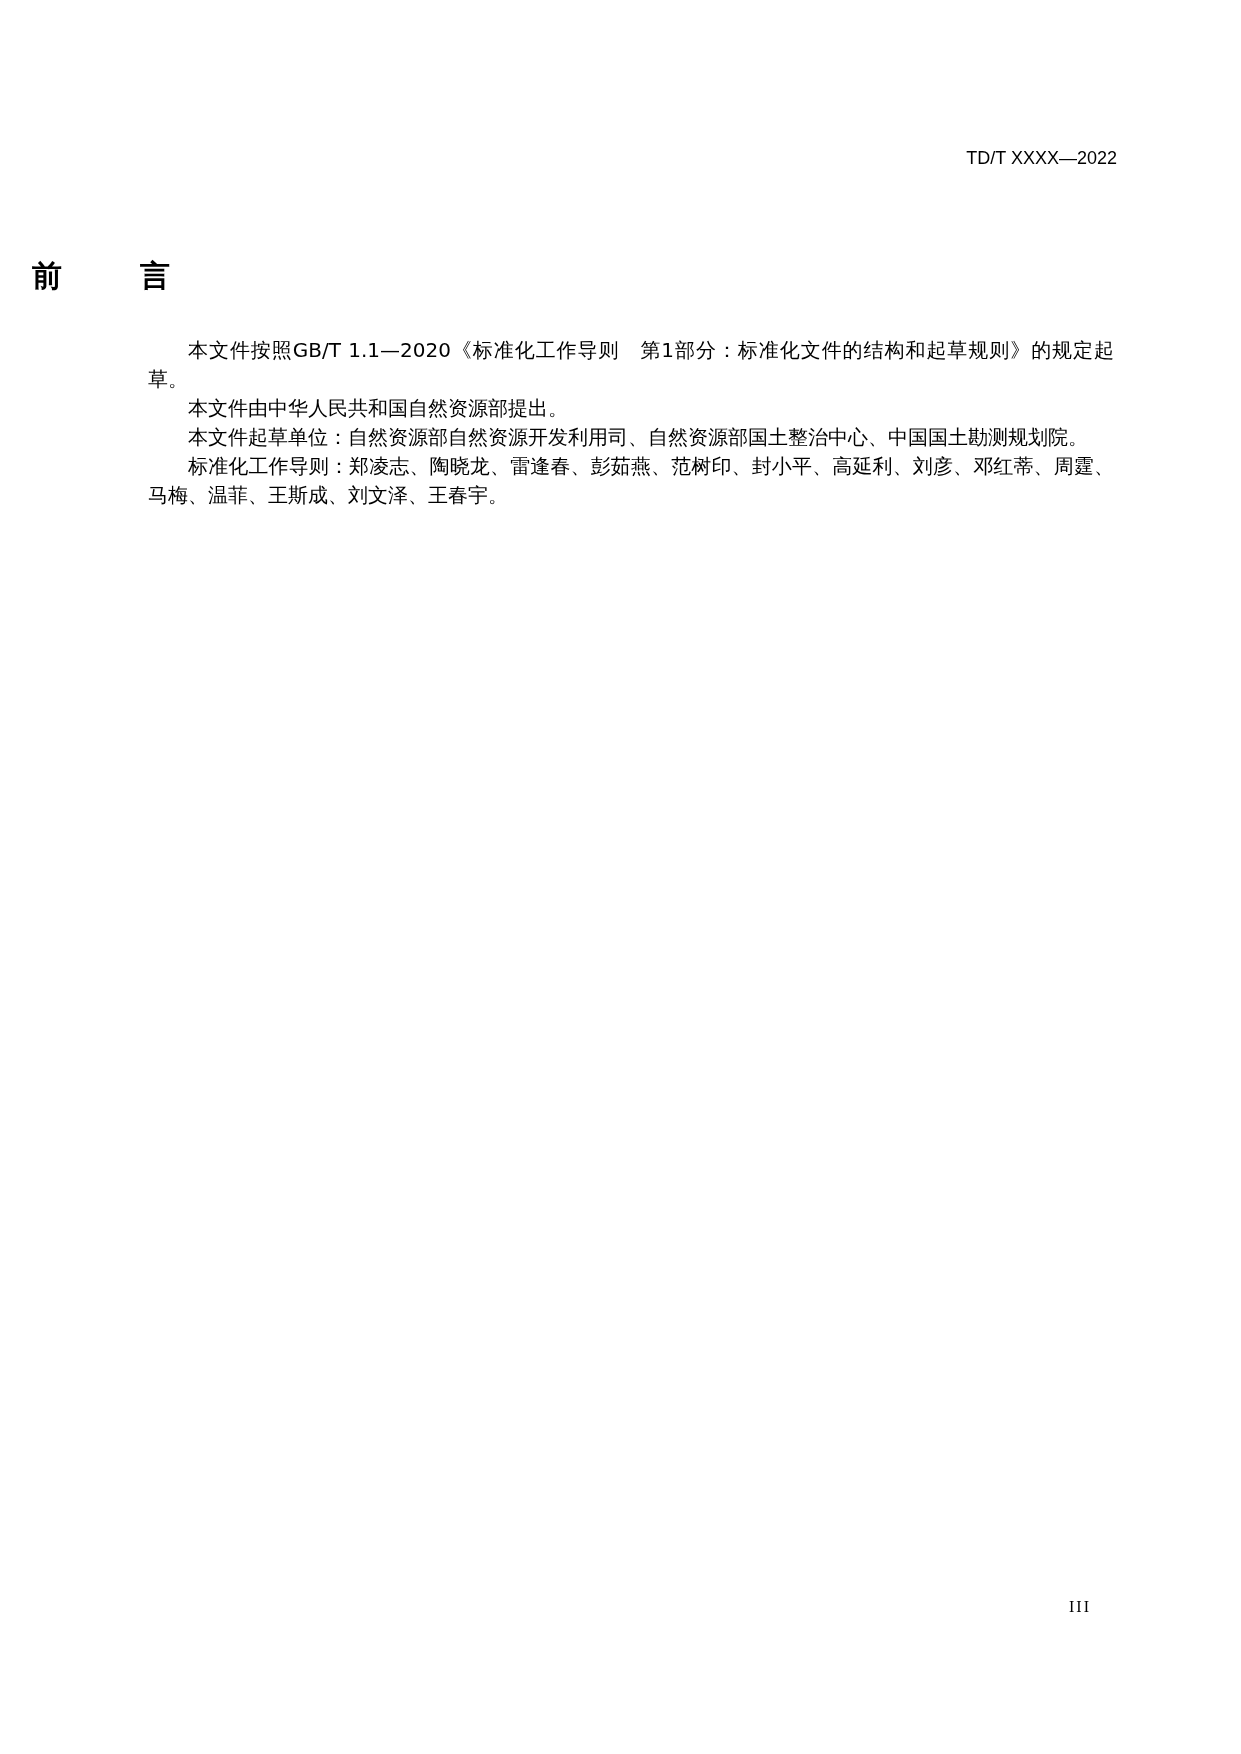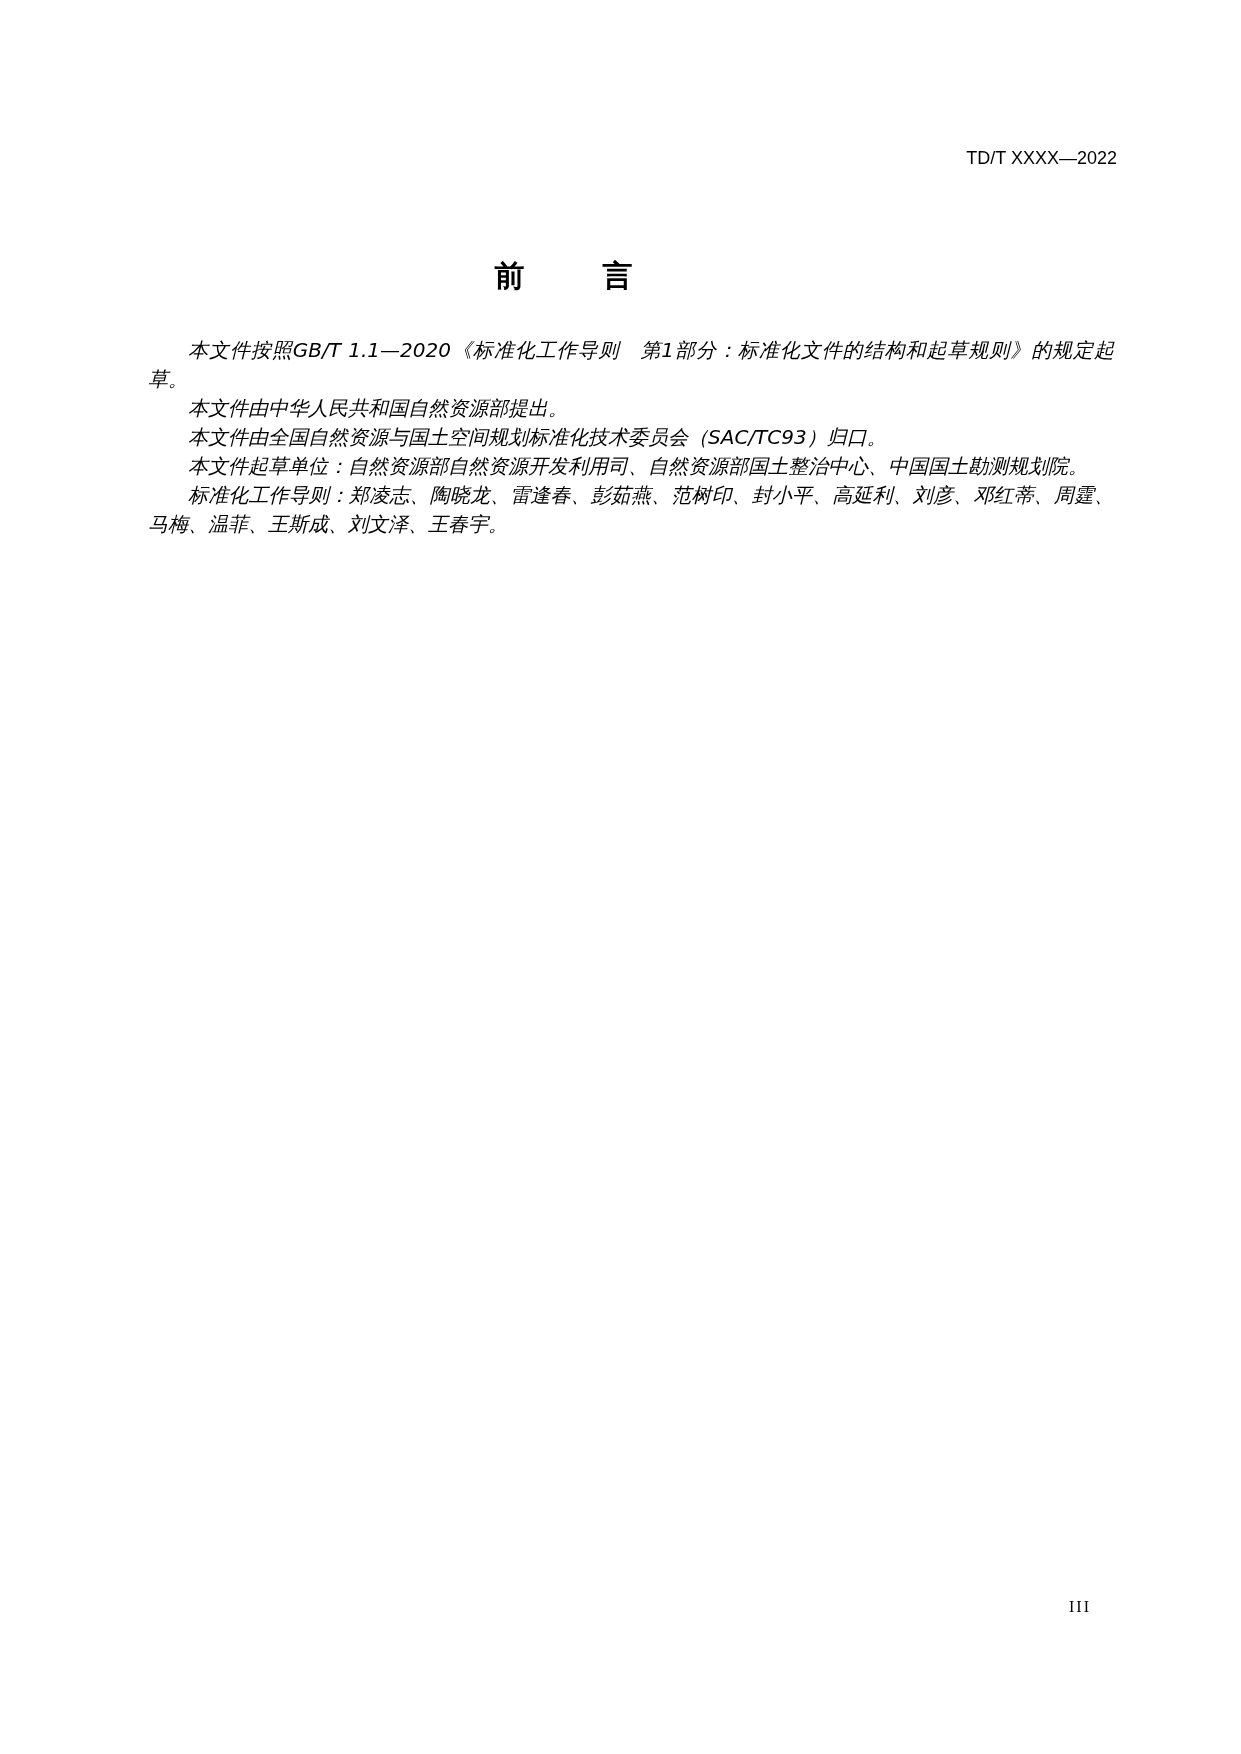--- a/index.html
+++ b/index.html
@@ -1,39 +1,38 @@
 <!DOCTYPE html>
 <html><head>
   <meta charset="utf-8">
   <style>
     html, body { margin: 0; padding: 0; background: #ffffff; }
     body { width: 1241px; height: 1754px; position: relative; overflow: hidden;
            font-family: "DejaVu Sans", sans-serif; color: #000; }
     .doc-code { position: absolute; top: 148px; right: 124px; font-size: 18px;
                 font-family: Liberation Sans, sans-serif; letter-spacing: 0px; }
-    .title { position: absolute; top: 256px; left: 0; width: 1127px; text-align: center;
-             font-size: 30px; font-weight: bold; }
+    .title { position: absolute; top: 256px; left: 0; width: 1127px; text-align: left;
+             font-size: 30px; font-weight: bold; padding-left: 32px; }
     .title span { display: inline-block; }
     .title .gap { width: 78px; }
     .body { position: absolute; top: 336px; left: 148px; width: 966px;
-            font-size: 20px; line-height: 29px; text-align: justify; font-style: italic; }
+            font-size: 20px; line-height: 29px; text-align: justify; }
     .body p { margin: 0; text-indent: 2em; }
     .page-num { position: absolute; top: 1598px; right: 150px; font-size: 16px;
                 font-family: "Liberation Serif", serif; letter-spacing: 2px; }
   </style>
 </head>
 <body>
 
 <div class="doc-code">TD/T XXXX—2022</div>
 
 <div class="title">
   <span>前</span><span class="gap"></span><span>言</span>
 </div>
 
 <div class="body">
   <p>本文件按照GB/T 1.1—2020《标准化工作导则　第1部分：标准化文件的结构和起草规则》的规定起草。</p>
   <p>本文件由中华人民共和国自然资源部提出。</p>
-  <p>本文件由全国自然资源与国土空间规划标准化技术委员会（SAC/TC93）归口。</p>
   <p>本文件起草单位：自然资源部自然资源开发利用司、自然资源部国土整治中心、中国国土勘测规划院。</p>
   <p>标准化工作导则：郑凌志、陶晓龙、雷逢春、彭茹燕、范树印、封小平、高延利、刘彦、邓红蒂、周霆、马梅、温菲、王斯成、刘文泽、王春宇。</p>
 </div>
 
 <div class="page-num">III</div>
 
 </body></html>

